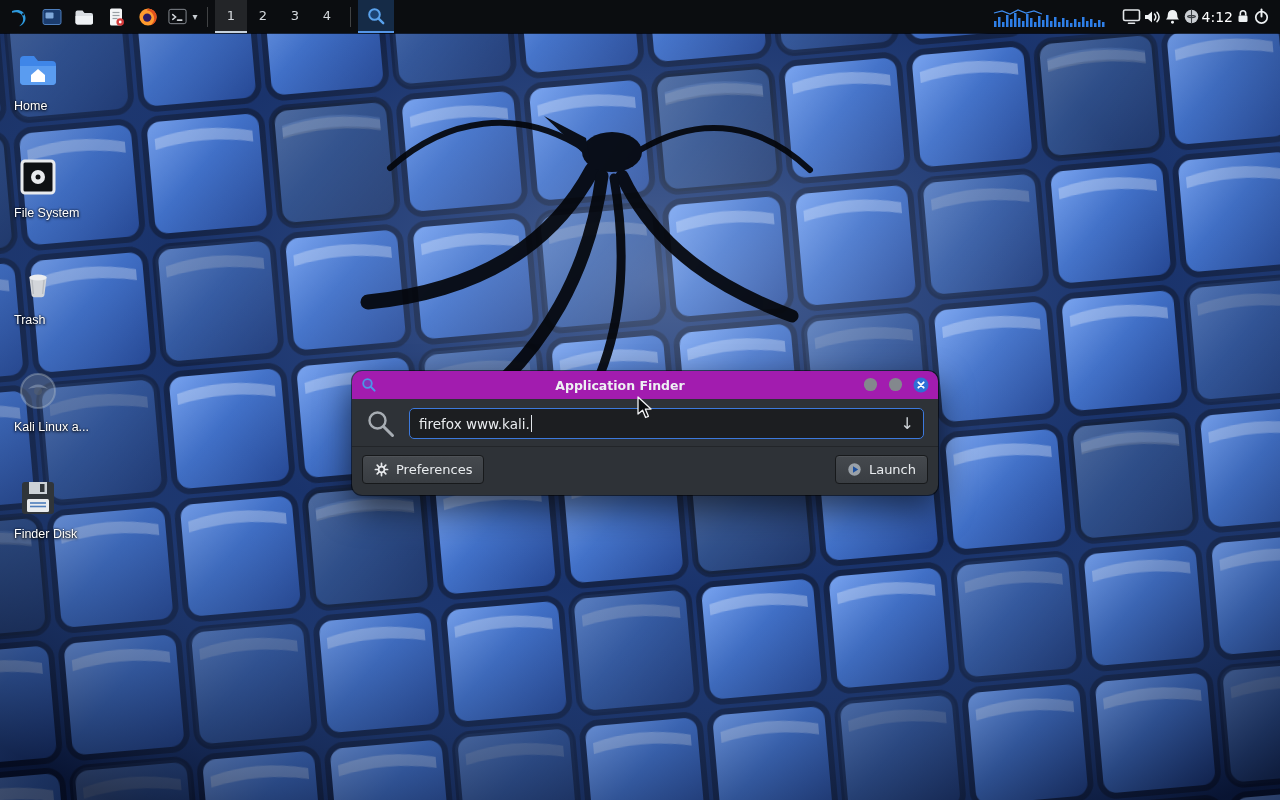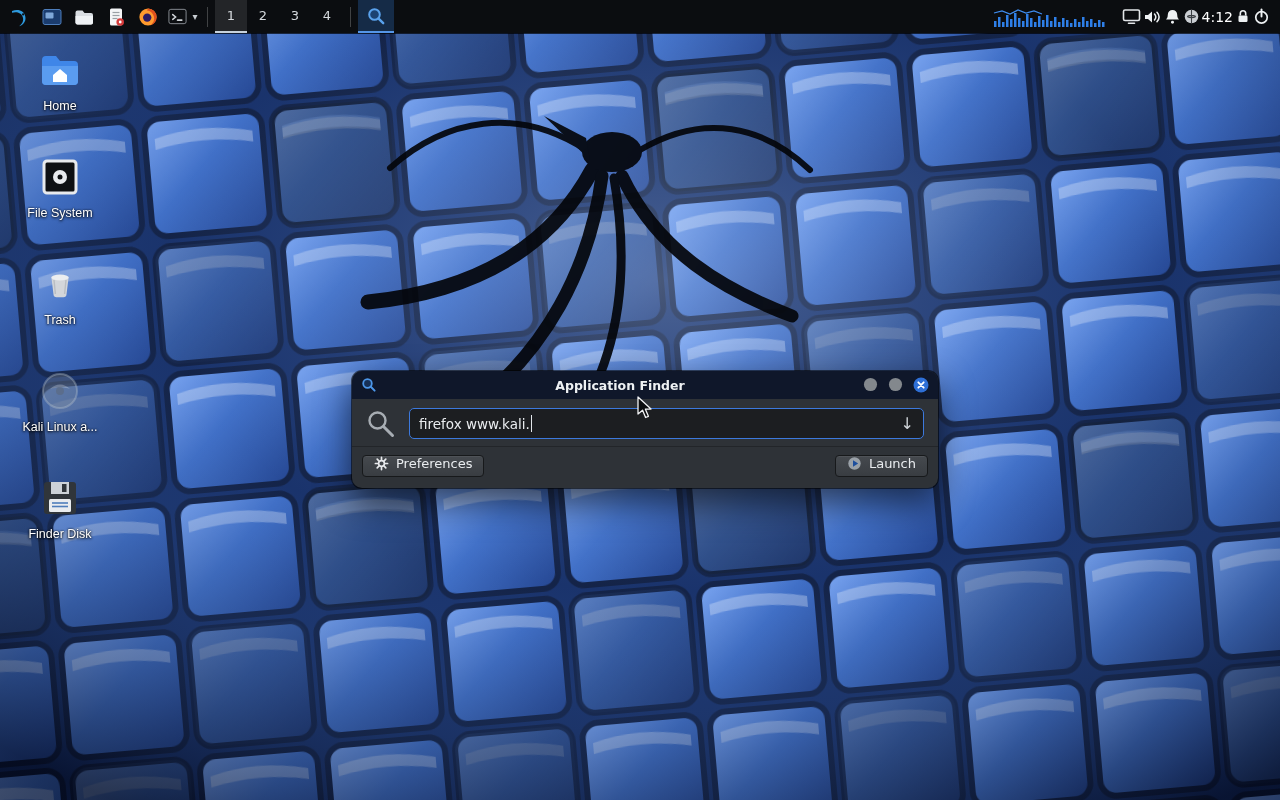--- a/index.html
+++ b/index.html
@@ -26,45 +26,45 @@
     background: rgba(52,121,216,.28); border: none; border-bottom: 2px solid #5596e8; cursor: pointer; }
 
   .panel-right { margin-left: auto; display: flex; align-items: center; gap: 2px; padding-right: 10px; }
   .tray-icon { height: 22px; display: flex; align-items: center; justify-content: center; background: none;
     border: none; cursor: pointer; }
   .clock { color: #ffffff; font-size: 14px; cursor: pointer; background: none; border: none; font-family: inherit; }
 
   
   .desktop-icons { position: absolute; left: 14px; top: 46px; display: flex; flex-direction: column;
     gap: 19px; z-index: 5; }
-  .dicon { width: 92px; height: 88px; display: flex; flex-direction: column; align-items: center;
+  .dicon { width: 92px; height: 88px; display: flex; flex-direction: column; align-items: flex-start;
     justify-content: flex-start; gap: 5px; background: none; border: none; cursor: pointer; }
   .dicon svg { width: 48px; height: 48px; display: block; }
   .dicon .lbl { color: #fff; font-size: 12.5px; font-family: inherit; white-space: nowrap;
     text-shadow: 0 1px 3px rgba(0,0,0,.95), 0 0 2px rgba(0,0,0,.85); }
 
   
   .finder { position: absolute; left: 352px; top: 371px; width: 586px; background: #2e3237;
     border-radius: 10px; box-shadow: 0 14px 34px rgba(0,0,0,.6), 0 0 0 1px rgba(0,0,0,.55);
     z-index: 20; overflow: hidden; }
-  .fin-title { height: 28px; display: flex; align-items: center; padding: 8px 9px; background: #0f172a; gap: 6px; }
+  .fin-title { height: 28px; display: flex; align-items: center; padding: 8px 9px; background: #a21caf; gap: 6px; }
   .fin-title .ttext { flex: 1; text-align: center; color: #eef1f3; font-size: 12.5px; font-weight: bold; }
   .win-controls { display: flex; gap: 9px; align-items: center; }
   .wc { width: 16px; height: 16px; border: none; background: none; padding: 0; cursor: pointer; display: flex; }
 
   .fin-search { display: flex; align-items: flex-end; gap: 13px; padding: 9px 14px 7px; }
   .entry { flex: 1; height: 31px; background: #1c1e21; border: 1px solid #3c79dd; border-radius: 5px;
     display: flex; align-items: center; padding: 0 9px; color: #e9ecef; font-size: 13.5px; cursor: text; }
   .caret { width: 1.5px; height: 17px; background: #e2e6ea; margin-left: 1px; animation: blink 1.1s steps(2,start) infinite; }
   @keyframes blink { 50% { opacity: 0; } }
   .hist { margin-left: auto; color: #cfd4d9; font-size: 16px; cursor: pointer; background: none; border: none;
     font-family: inherit; line-height: 1; }
 
   .fin-actions { display: flex; align-items: center; padding: 8px 10px 11px; border-top: 1px solid rgba(0,0,0,.25); }
-  .btn { display: inline-flex; align-items: flex-start; gap: 7px; height: 22px; padding: 0 11px;
+  .btn { display: inline-flex; align-items: center; gap: 7px; height: 29px; padding: 0 11px;
     background: linear-gradient(#45494e, #393d42); border: 1px solid #17191b; border-radius: 4px;
     color: #e9ecef; font-size: 13px; font-family: inherit; cursor: pointer;
     box-shadow: inset 0 1px 0 rgba(255,255,255,.06); }
   .btn.launch { margin-left: auto; }
 
   .cursor { position: absolute; left: 636px; top: 396px; z-index: 40; pointer-events: none; }
 </style>
 </head>
 <body>
 

